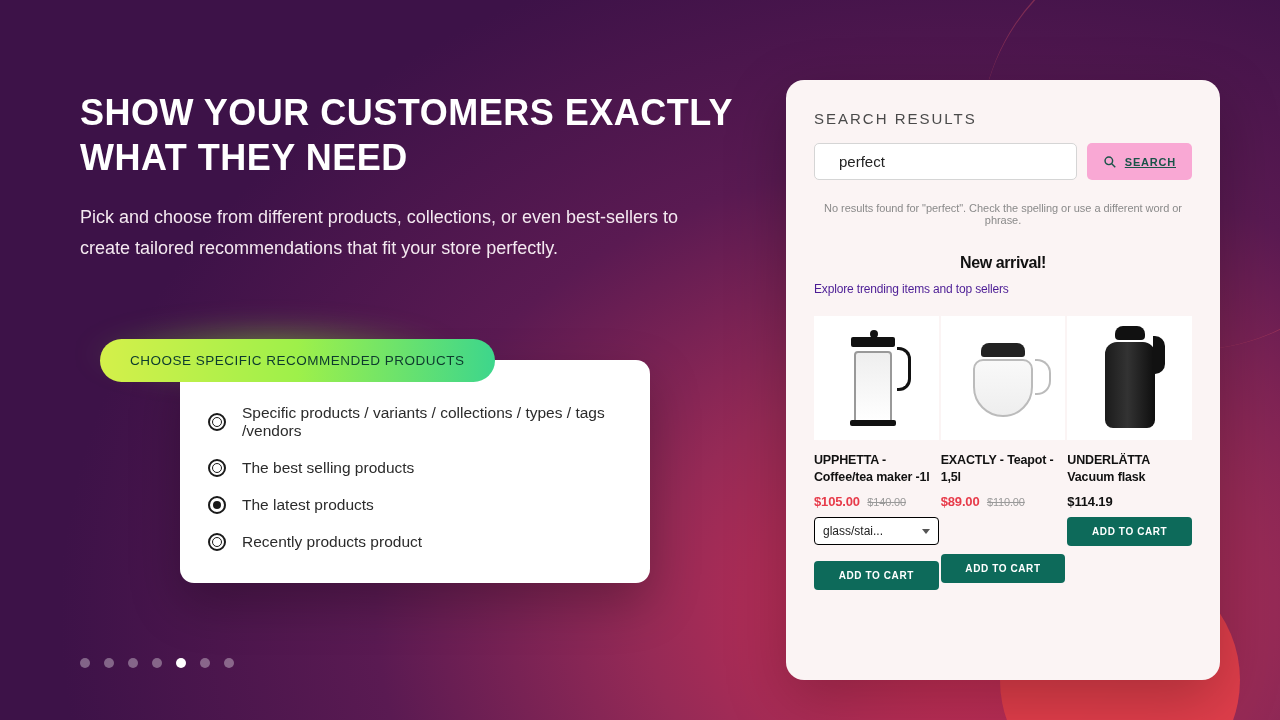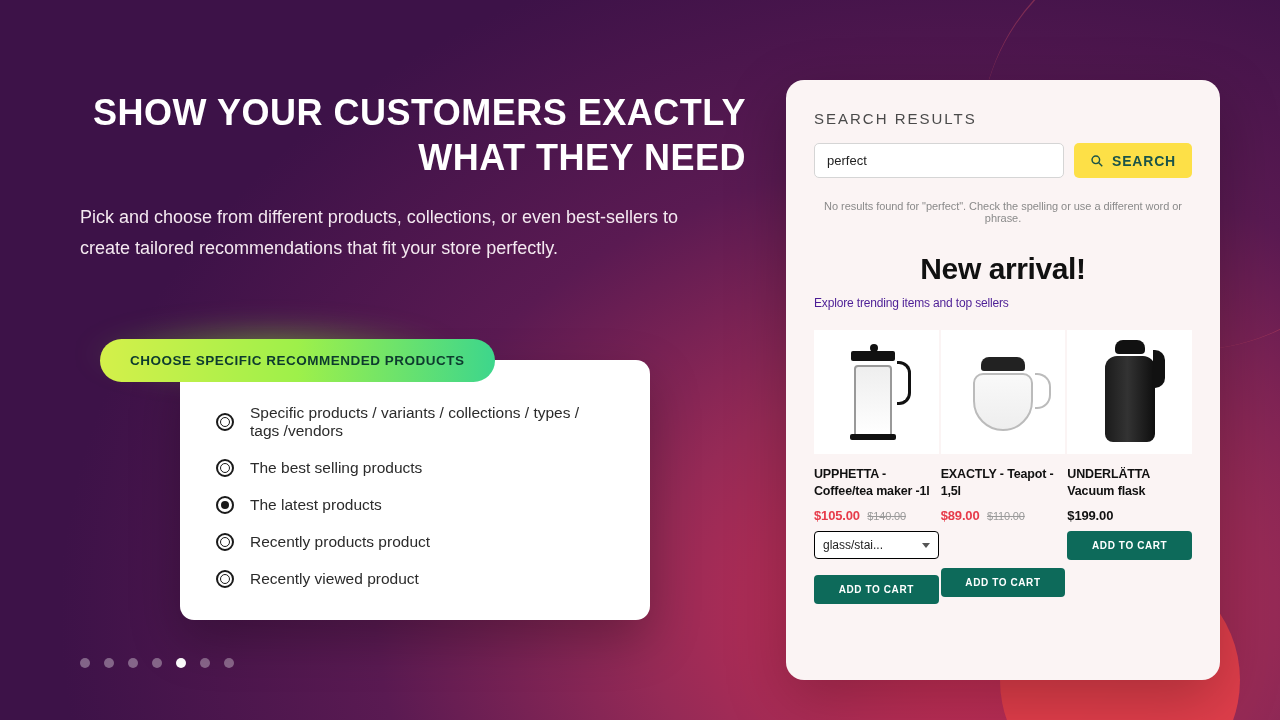--- a/index.html
+++ b/index.html
@@ -19,43 +19,43 @@
   width: 420px; height: 420px; border: 3px solid rgba(255,100,100,0.3);
   border-radius: 50%; border-left: none; border-bottom: none;
 }
 .page {
   position: relative; width: 100%; height: 100%;
   display: flex; padding: 80px 60px 40px 80px; gap: 40px;
 }
 .left { flex: 1; color: #fff; padding-top: 10px; }
 .headline {
   font-size: 36px; font-weight: 800; line-height: 1.25;
-  letter-spacing: 0.5px; margin-bottom: 22px; text-transform: uppercase; text-align: right;
+  letter-spacing: 0.5px; margin-bottom: 22px; text-transform: uppercase;
 }
 .subhead {
   font-size: 18px; line-height: 1.7; color: #f4e9f0;
   max-width: 600px; margin-bottom: 76px;
 }
 .config-area { position: relative; margin-left: 20px; }
 .glow {
   position: absolute; left: -20px; top: -20px;
   width: 380px; height: 70px; border-radius: 40px;
   background: radial-gradient(ellipse, rgba(140,255,50,0.5) 0%, transparent 70%);
   filter: blur(12px);
 }
 .pill {
   position: relative; display: inline-block;
   padding: 14px 30px; border-radius: 30px;
   background: linear-gradient(90deg, #d4f04a 0%, #9ef04a 50%, #3dd68c 100%);
-  color: #0d3b2e; font-weight: 700; font-size: 13.5px;
+  color: #0d3b2e; font-weight: 400; font-size: 13.5px;
   letter-spacing: 0.5px; z-index: 2;
 }
 .options-card {
   position: relative; background: #fff; border-radius: 14px;
-  margin-top: -22px; margin-left: 80px; padding: 44px 40px 32px 36px;
+  margin-top: -22px; margin-left: 80px; padding: 44px 40px 32px 28px;
   width: 470px; z-index: 1;
   box-shadow: 0 20px 50px rgba(0,0,0,0.25);
 }
 .opt-row {
   display: flex; align-items: center; gap: 16px;
   margin-bottom: 19px; color: #2b2b2b;
 }
 .opt-row:last-child { margin-bottom: 0; }
 .radio {
   width: 18px; height: 18px; border: 2.5px solid #1a1a1a;
@@ -87,34 +87,34 @@
   box-shadow: 0 20px 60px rgba(0,0,0,0.25);
   letter-spacing: -0.01em;
 }
 .sr-title {
   text-align: left; font-size: 15px; letter-spacing: 2px;
   color: #4a4a4a; margin-bottom: 16px;
 }
 .search-row { display: flex; gap: 10px; margin-bottom: 22px; }
 .search-input {
   flex: 1; background: #fff; border: 1px solid #d5d5d5;
-  border-radius: 5px; padding: 9px 12px; font-size: 13px; color: #222;
+  border-radius: 5px; padding: 9px 24px; font-size: 15px; color: #222;
 }
 .search-btn {
-  background: #fde047; border: none; border-radius: 5px;
+  background: #f9a8d4; border: none; border-radius: 5px;
   padding: 0 16px; display: flex; align-items: center; gap: 8px;
-  font-size: 14px; font-weight: 700; letter-spacing: 0.8px;
-  color: #1a5449; cursor: pointer;
+  font-size: 11px; font-weight: 700; letter-spacing: 0.8px;
+  color: #1a5449; cursor: pointer; text-decoration: underline;
 }
 .no-results {
   font-size: 11px; text-align: center; color: #8a8a8a;
   margin-bottom: 28px; letter-spacing: -0.05px;
 }
 .arrival-title {
-  font-size: 30px; font-weight: 800; text-align: center;
+  font-size: 16px; font-weight: 800; text-align: center;
   color: #111; margin-bottom: 10px; letter-spacing: -0.4px;
 }
 .arrival-sub {
   font-size: 12px; color: #4c1d95; margin-bottom: 20px;
 }
 .products { display: flex; gap: 2px; }
 .product { flex: 1; display: flex; flex-direction: column; }
 .pimg {
   width: 100%; height: 124px; background: #fff;
   display: flex; align-items: center; justify-content: center;
@@ -194,24 +194,20 @@
             <div class="radio"></div>
             <div class="opt-label">The best selling products</div>
           </div>
           <div class="opt-row">
             <div class="radio checked"></div>
             <div class="opt-label">The latest products</div>
           </div>
           <div class="opt-row">
             <div class="radio"></div>
             <div class="opt-label">Recently products product</div>
-          </div>
-          <div class="opt-row">
-            <div class="radio"></div>
-            <div class="opt-label">Recently viewed product</div>
           </div>
         </div>
     </div>
   </div>
 
   <div class="right">
     <div class="sr-title">SEARCH RESULTS</div>
     <div class="search-row">
       <input class="search-input" value="perfect" style="">
       <button class="search-btn">
@@ -270,21 +266,21 @@
       <div class="product">
         <div class="pimg">
           <div class="p-flask">
               <div class="body"></div>
               <div class="cap"></div>
               <div class="handle"></div>
             </div>
         </div>
         <div class="pname">UNDERLÄTTA Vacuum flask</div>
         <div class="pprice">
-          <span class="price-now solo">$199.00</span>
+          <span class="price-now solo">$114.19</span>
         </div>
         <button class="add-cart">ADD TO CART</button>
       </div>
     </div>
   </div>
 </div>
 
 <div class="dots" id="dots">
     <div class="dot"></div>
     <div class="dot"></div>

